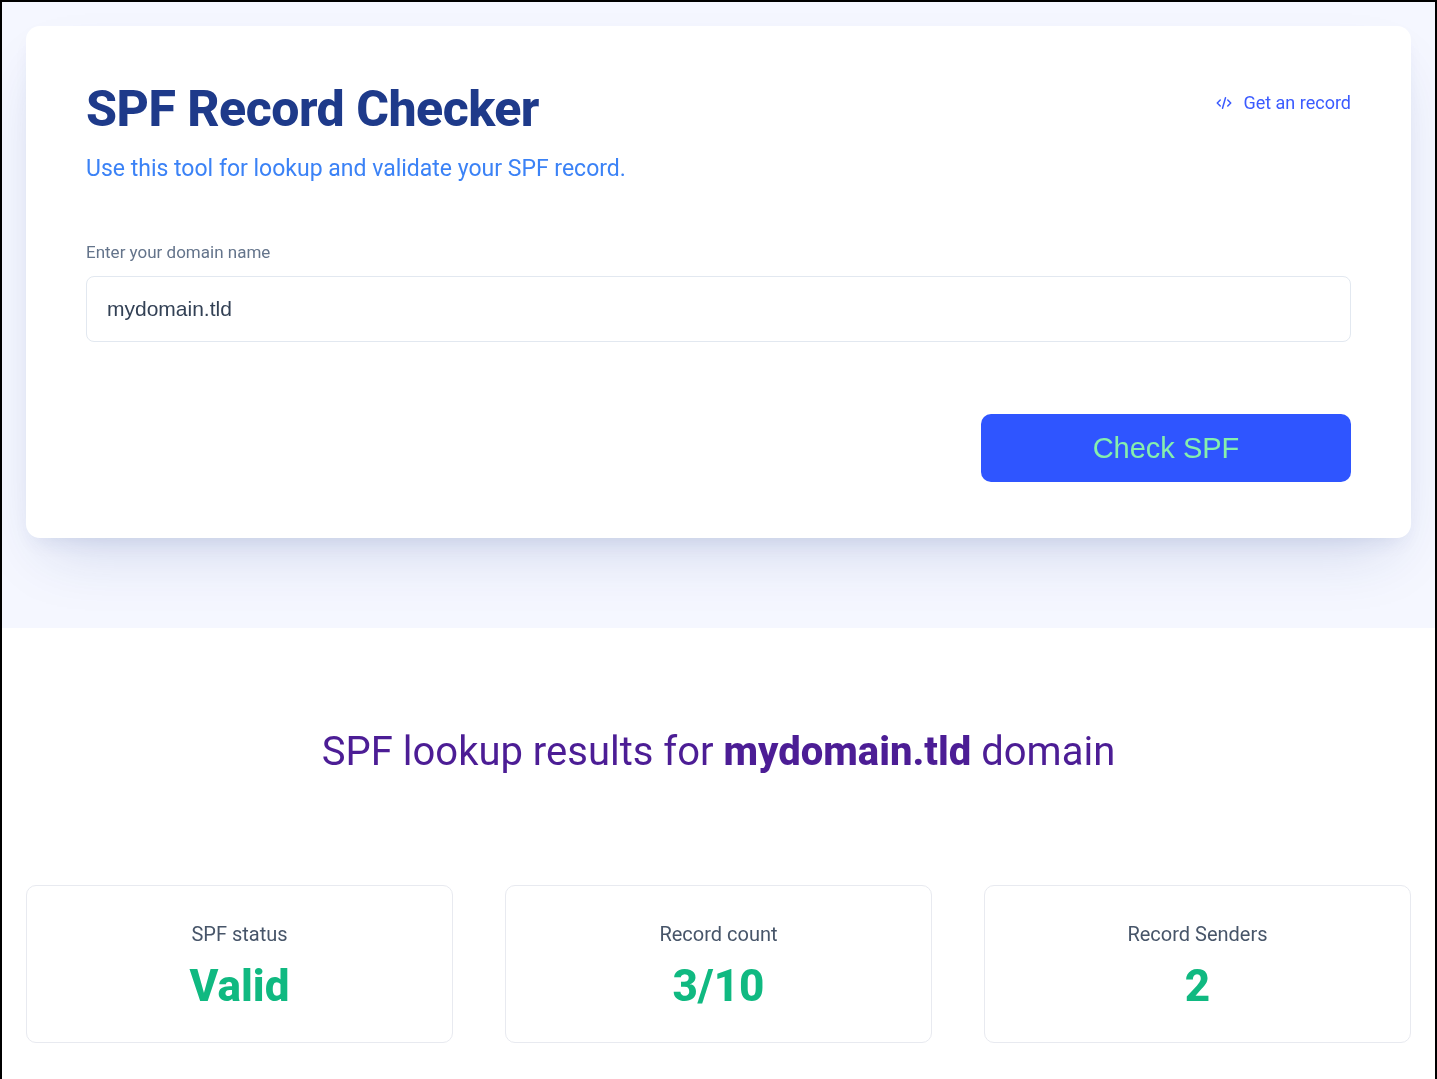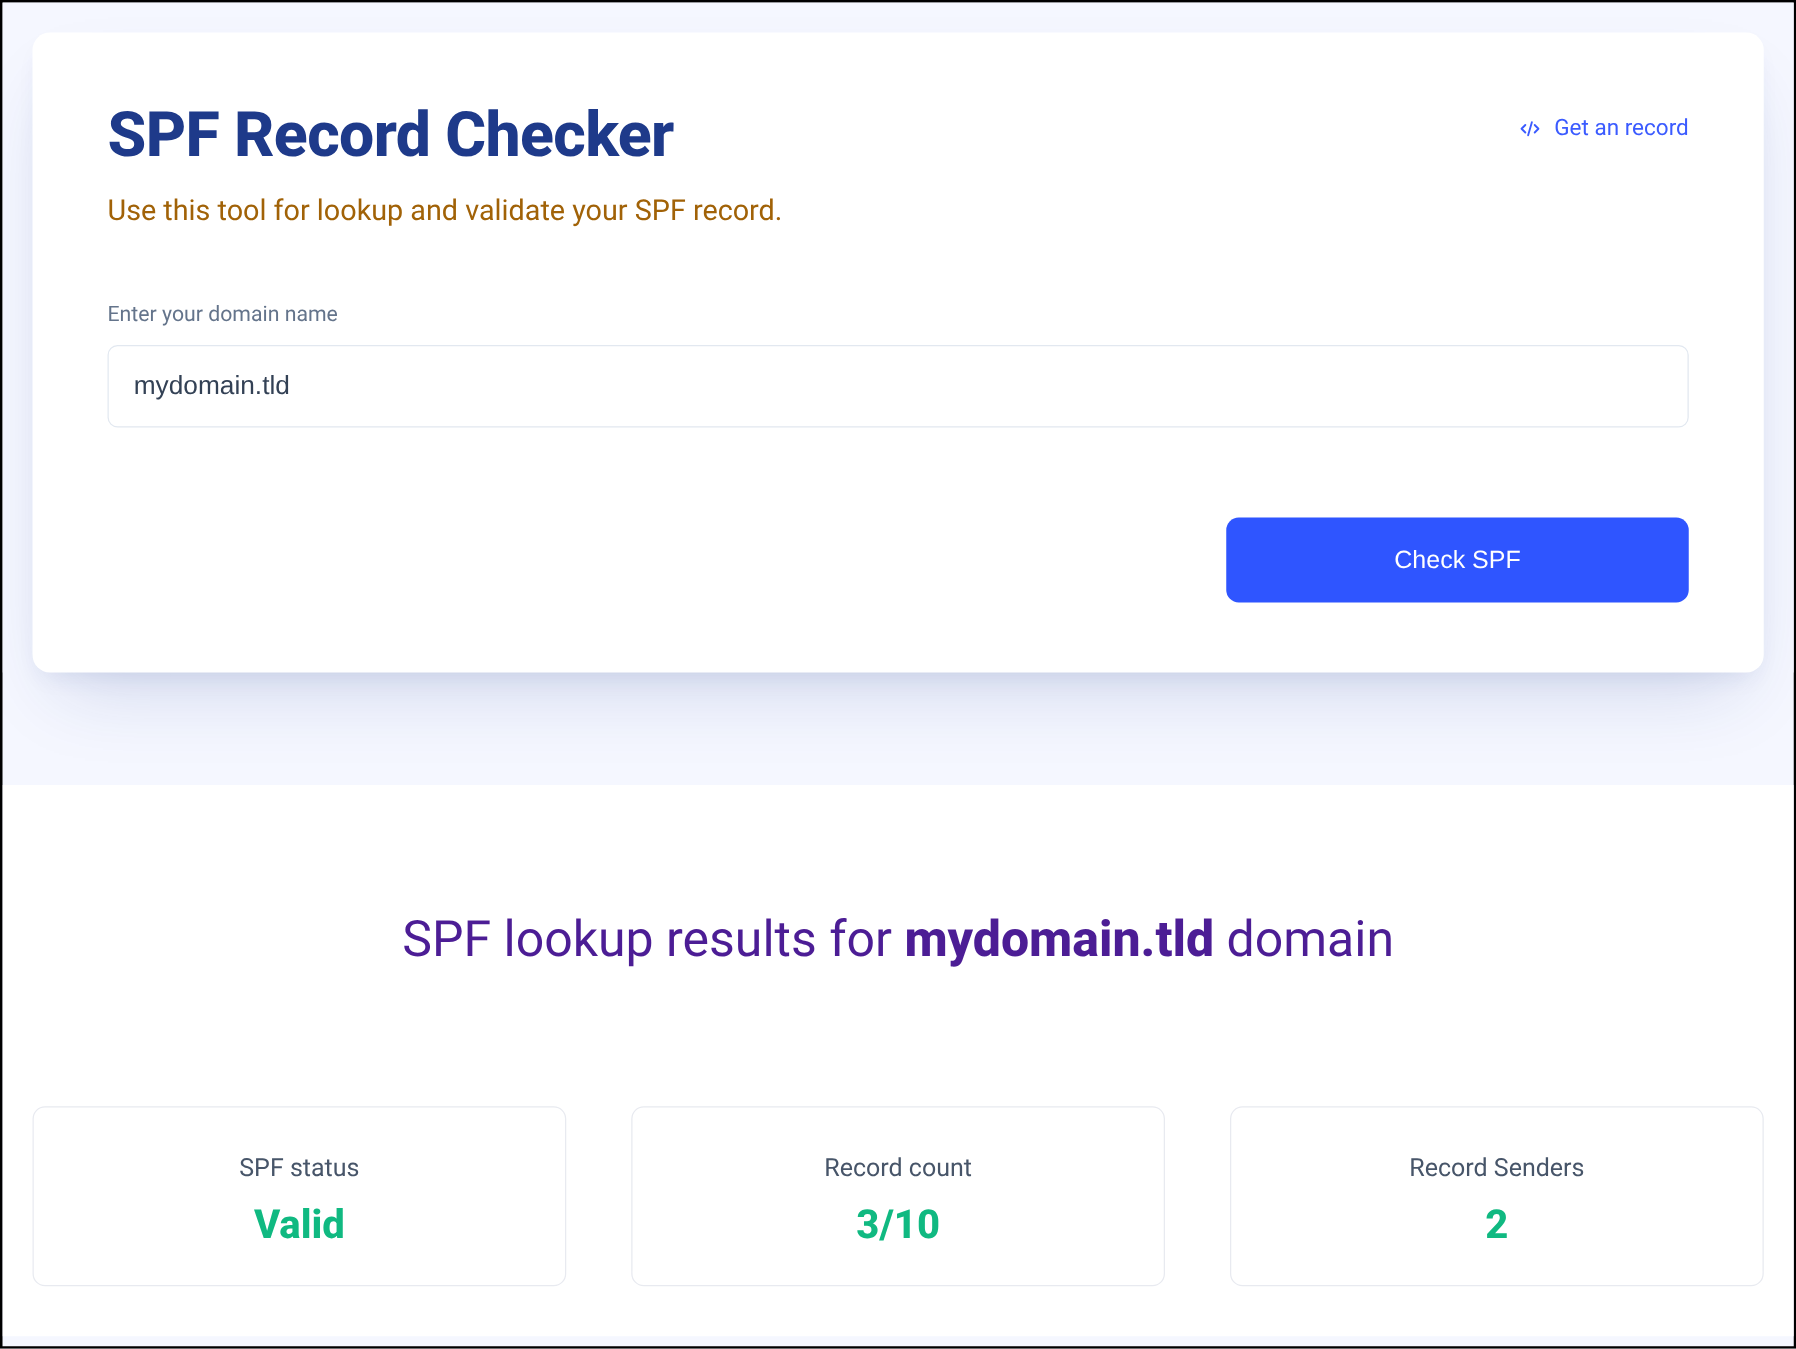--- a/index.html
+++ b/index.html
@@ -39,21 +39,21 @@
   .title {
     font-size: 50px;
     font-weight: 800;
     color: #1e3a8a;
     letter-spacing: -0.5px;
     line-height: 1.1;
   }
   .subtitle {
     margin-top: 18px;
     font-size: 23px;
-    color: #a16207;
+    color: #3b82f6;
     font-weight: 400;
   }
   .embed-link {
     display: flex;
     align-items: center;
     gap: 10px;
     color: #3b5bff;
     font-size: 18px;
     cursor: pointer;
     text-decoration: none;
@@ -86,24 +86,24 @@
   }
   .domain-input::placeholder { color: #94a3b8; }
 
   .actions {
     margin-top: 72px;
     display: flex;
     justify-content: flex-end;
   }
   .check-btn {
     background: #2f55ff;
-    color: #ffffff;
+    color: #86efac;
     border: none;
     border-radius: 10px;
-    font-size: 20px;
+    font-size: 29px;
     font-weight: 500;
     padding: 0 40px;
     height: 68px;
     min-width: 370px;
     cursor: pointer;
   }
 
   
   .results-section {
     background: #ffffff;
@@ -134,21 +134,21 @@
     background: #fff;
     padding: 36px 20px 30px;
     text-align: center;
   }
   .stat-label {
     font-size: 20px;
     color: #475569;
     margin-bottom: 14px;
   }
   .stat-value {
-    font-size: 32px;
+    font-size: 44px;
     font-weight: 800;
     color: #10b981;
   }
 </style>
 </head>
 <body>
 
 <div class="frame">
 
   <div class="top-section">

